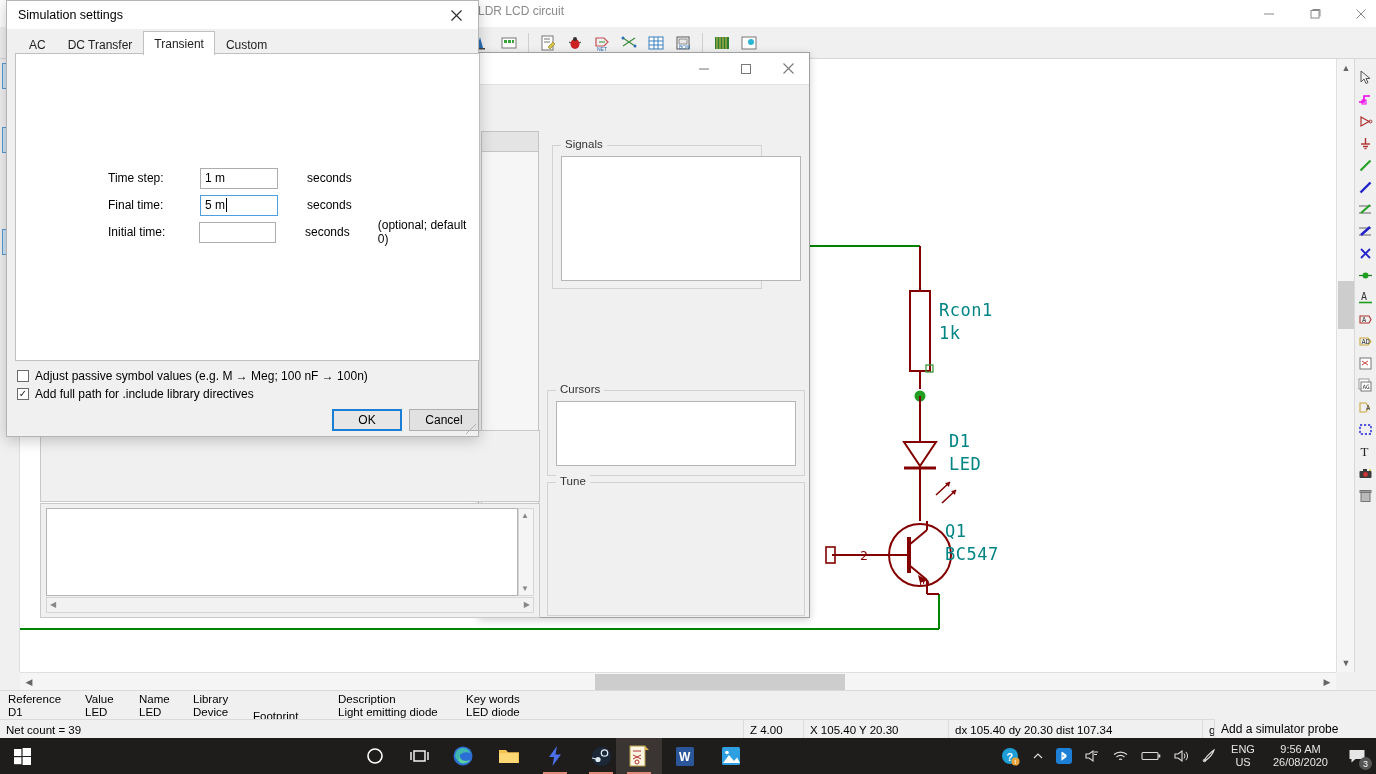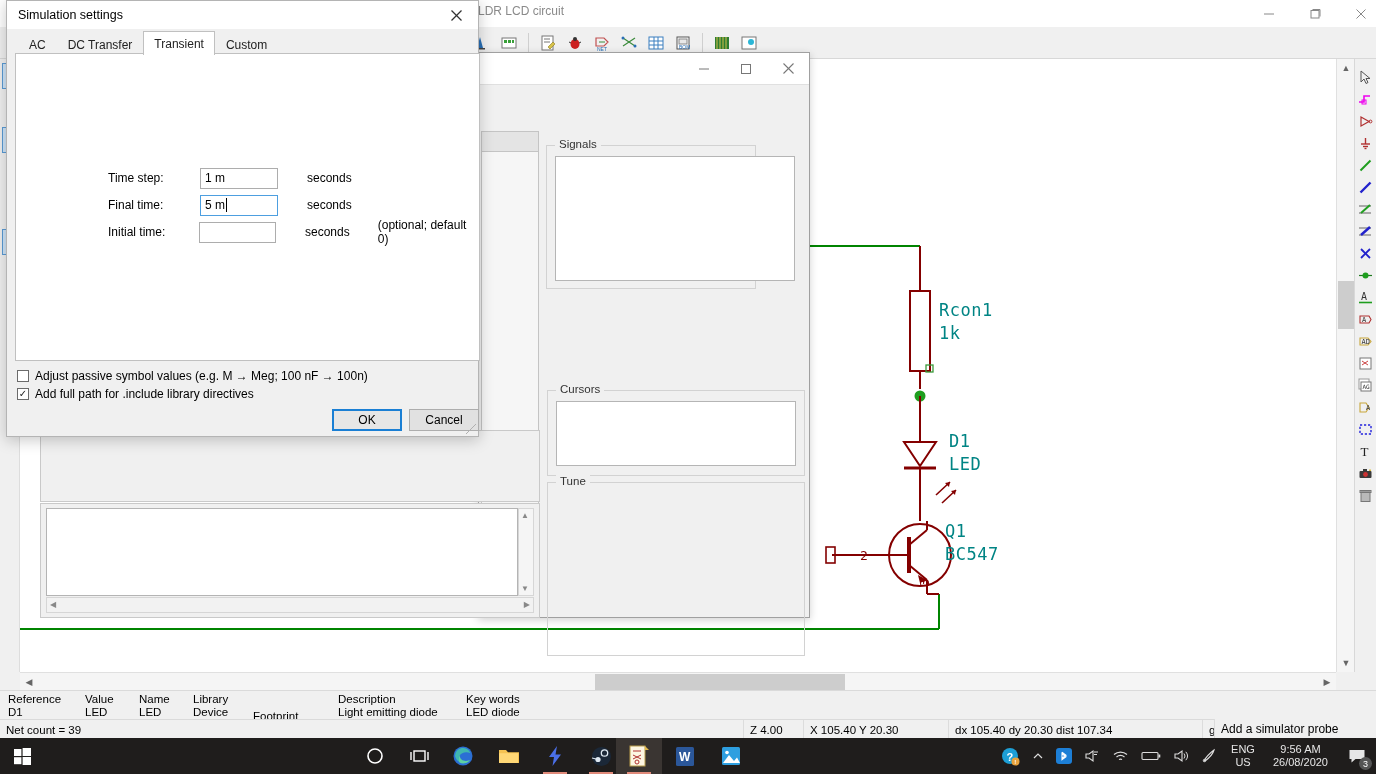--- a/index.html
+++ b/index.html
@@ -649,31 +649,31 @@
             <line x1="11.5" y1="1.5" x2="1.5" y2="11.5" stroke="#777" stroke-width="1.1"></line>
           </svg>
       </div>
     </div>
 
 
     <div id="sim-left-panel">
       <div id="sim-left-head"></div>
     </div>
 
-    <div class="grp" style="left:67px; top:92px; width:210px; height:144px;">
+    <div class="grp" style="left:73px; top:92px; width:210px; height:144px;">
       <span class="grp-title">Signals</span>
       <div class="grp-box" style="left:8px; top:10px; width:240px; height:125px;"></div>
     </div>
 
     <div class="grp" style="left:68px; top:337px; width:258px; height:86px;">
       <span class="grp-title">Cursors</span>
       <div class="grp-box" style="left:8px; top:10px; width:240px; height:65px;"></div>
     </div>
 
-    <div class="grp" style="left:68px; top:429px; width:258px; height:174px;">
+    <div class="grp" style="left:68px; top:429px; width:258px; height:134px;">
       <span class="grp-title">Tune</span>
     </div>
   </div>
 
   <div style="position:absolute; left:40px; top:430px; width:500px; height:72px; background:#f0f0f0; border:1px solid #c9c9c9;"></div>
   <div style="position:absolute; left:40px; top:503px; width:500px; height:115px; background:#f0f0f0; border:1px solid #c9c9c9;">
     <div style="position:absolute; left:5px; top:4px; width:472px; height:88px; background:#fff; border:1px solid #b4b4b4;"></div>
     <div style="position:absolute; left:477px; top:4px; width:16px; height:88px; background:#f5f5f5; border:1px solid #d6d6d6;">
       <div style="position:absolute; left:2px; top:2px; color:#888; font-size:8px;">▲</div>
       <div style="position:absolute; left:2px; bottom:2px; color:#888; font-size:8px;">▼</div>

